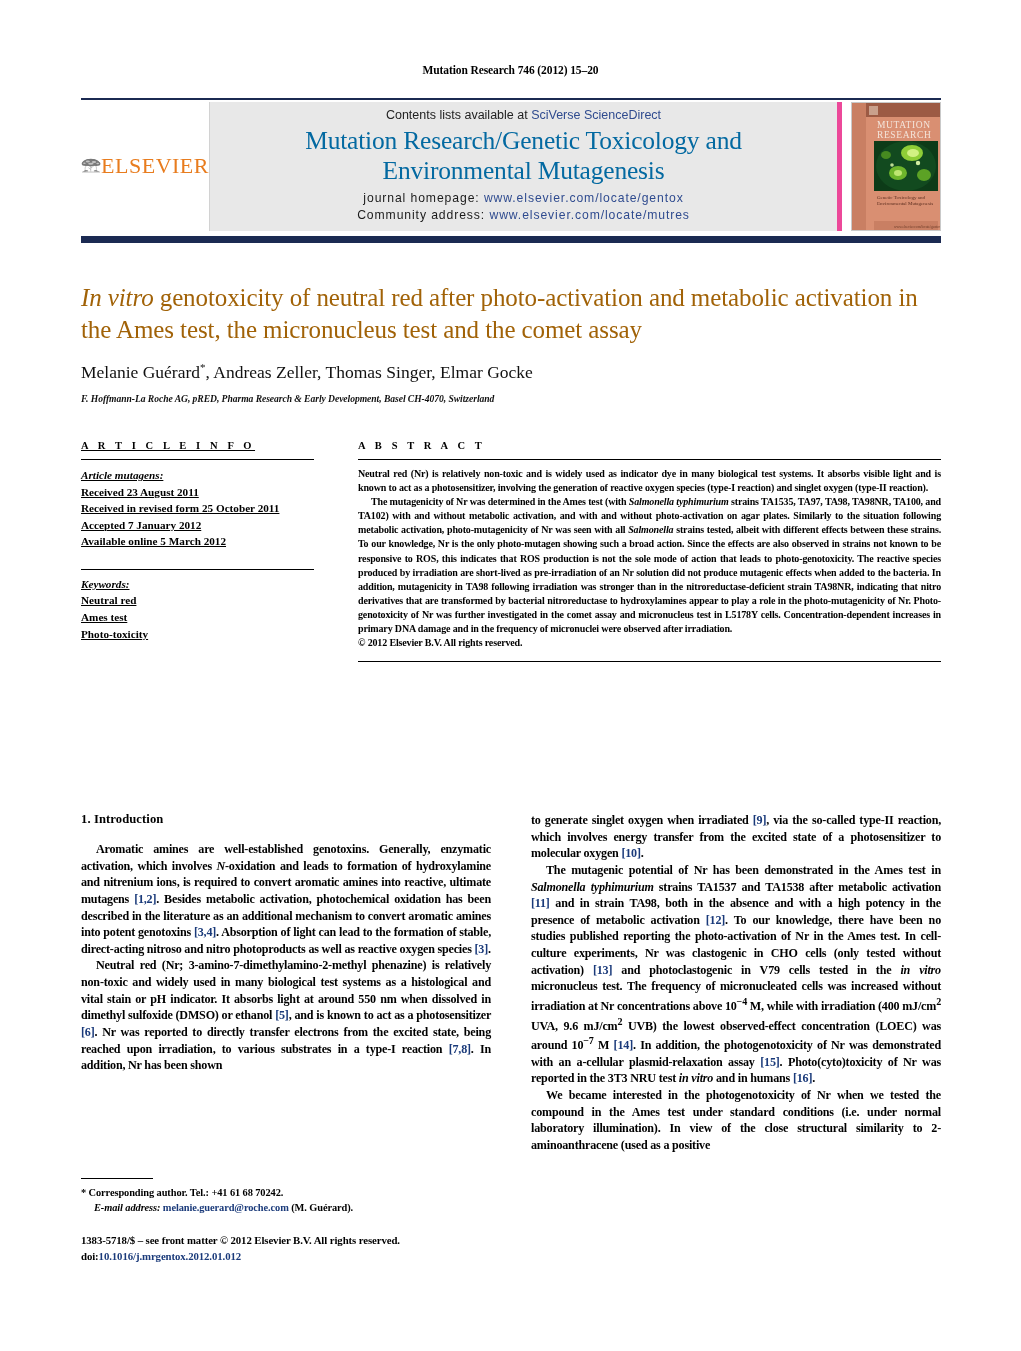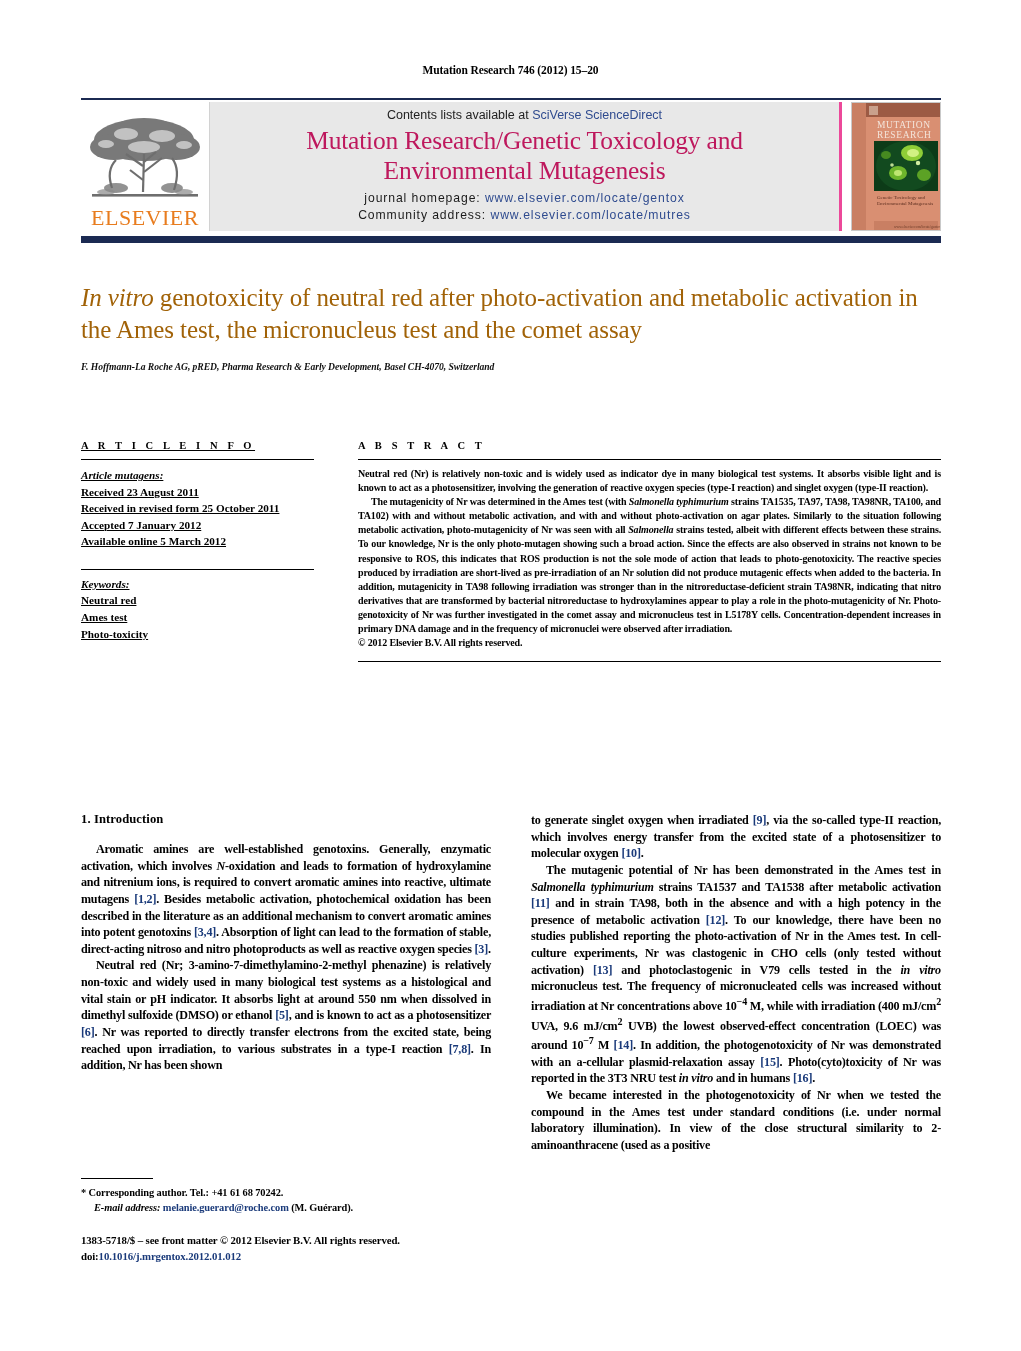--- a/index.html
+++ b/index.html
@@ -47,60 +47,60 @@
     display: flex;
     flex-direction: row;
     align-items: stretch;
     height: 129px;
     padding-top: 2px;
   }
   .elsevier-logo {
     width: 128px;
     flex: 0 0 128px;
     display: flex;
-    flex-direction: column;
+    flex-direction: row;
     align-items: center;
     justify-content: flex-end;
     padding-bottom: 2px;
   }
   .tree-svg { display:block; }
   .elsevier-word {
     font-family: "Liberation Serif", serif;
     font-size: 22px;
     letter-spacing: 0.5px;
     color: #E87C1E;
     line-height: 1;
     margin-top: 1px;
   }
   .journal-band {
     flex: 1 1 auto;
     background: #e8e8e8;
     border-left: 1px solid #d2d2d2;
-    border-right: 3px solid #ec4899;
+    border-right: 5px solid #ec4899;
     display: flex;
     flex-direction: column;
     align-items: center;
     justify-content: center;
     padding: 4px 10px 6px 10px;
   }
   .contents-line {
     font-family: "Liberation Sans", sans-serif;
     font-size: 12.5px;
     color: #222;
     margin-bottom: 3px;
   }
   .contents-line .sd-link {
     color: #2f4b8f;
   }
   .journal-title {
     font-family: "Liberation Serif", serif;
     font-size: 25.5px;
     line-height: 1.16;
     text-align: center;
-    color: #be185d;
+    color: #0369a1;
     margin: 1px 0 5px 0;
     letter-spacing: -0.2px;
   }
   .homepage-line, .community-line {
     font-family: "Liberation Sans", sans-serif;
     font-size: 12.2px;
     letter-spacing: 0.9px;
     color: #1b1b1b;
     line-height: 1.35;
   }
@@ -397,20 +397,23 @@
 
     </div>
   </div>
   <div class="masthead-rule"></div>
 
   <div class="title-block">
     <h1 class="paper-title">
       <span class="it">In vitro</span><span> genotoxicity of neutral red after photo-activation and metabolic</span>
       <span>activation in the Ames test, the micronucleus test and the comet assay</span>
     </h1>
+    <div class="authors">
+      <span>Melanie Guérard</span><sup>*</sup><span>, Andreas Zeller, Thomas Singer, Elmar Gocke</span>
+    </div>
     <div class="affiliation">F. Hoffmann-La Roche AG, pRED, Pharma Research &amp; Early Development, Basel CH-4070, Switzerland</div>
   </div>
 
   <div class="info-abstract">
 
     <div class="col-info">
       <div class="sec-label">A R T I C L E   I N F O</div>
       <hr class="hr-thin">
       <div class="hist-head">Article mutagens:</div>
       <div class="hist-line">Received 23 August 2011</div>

